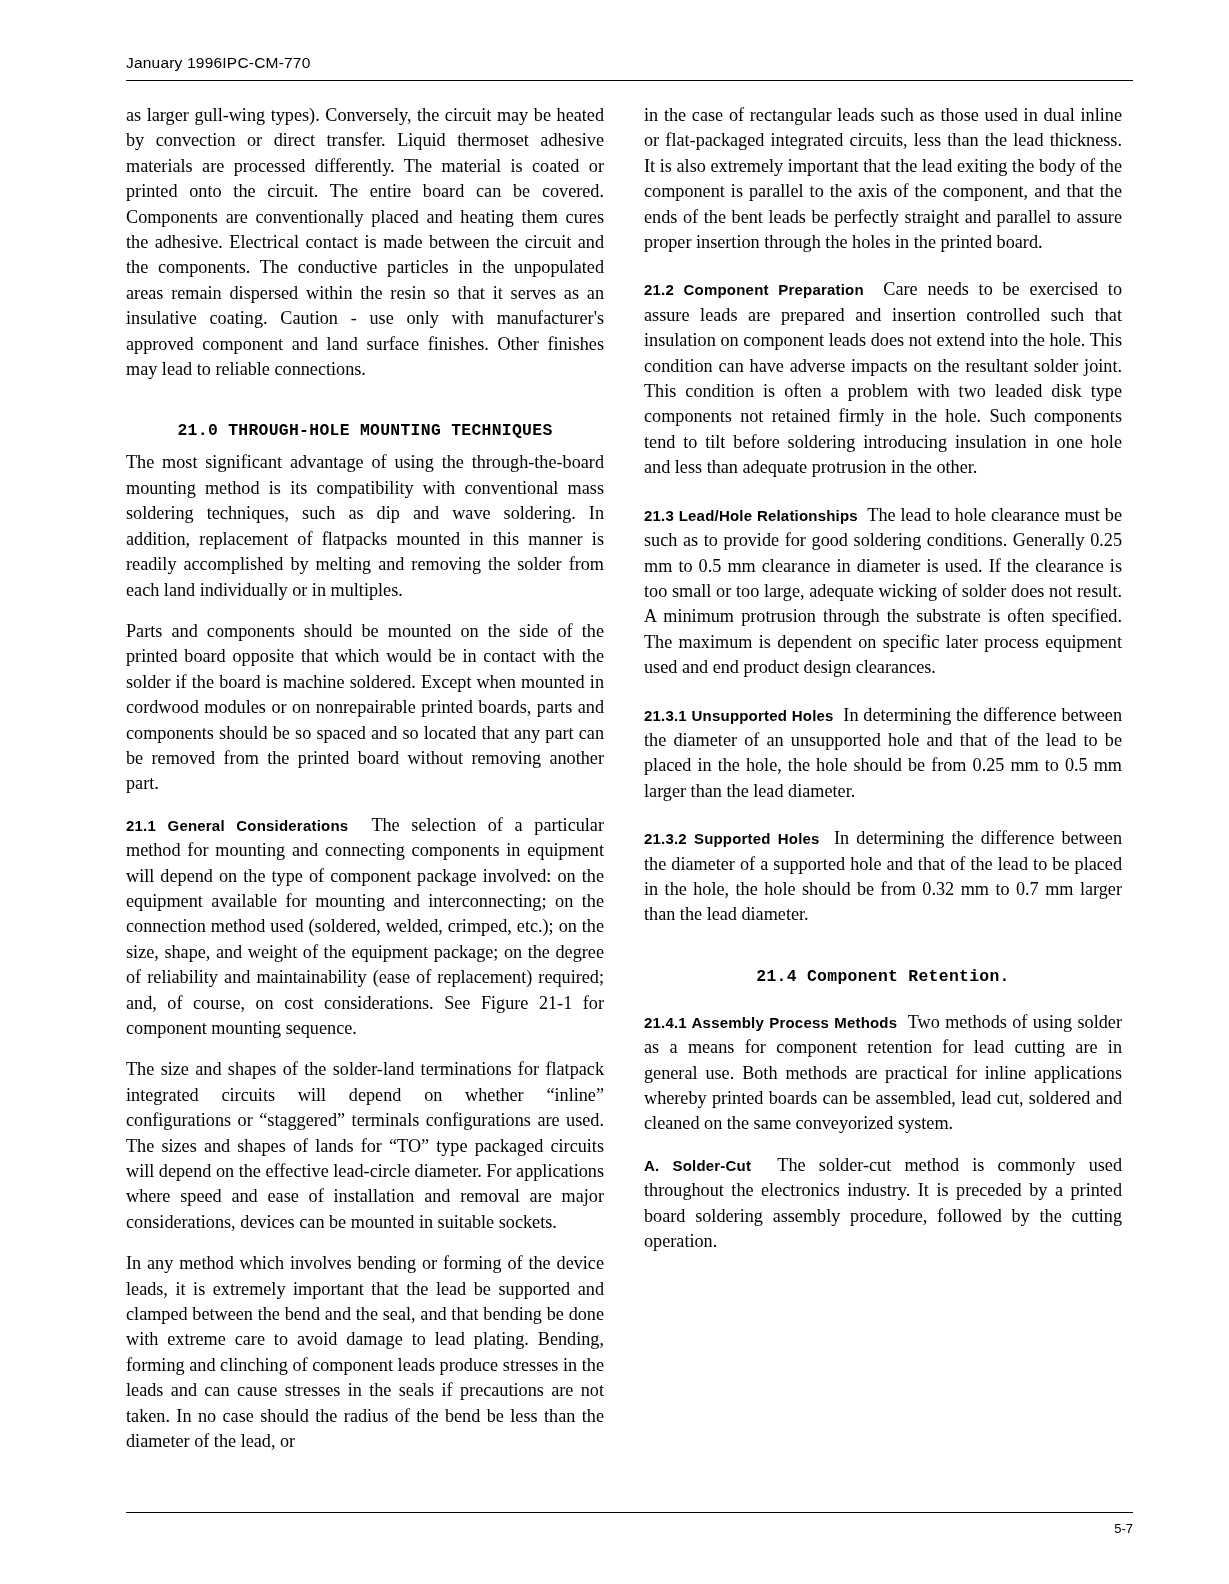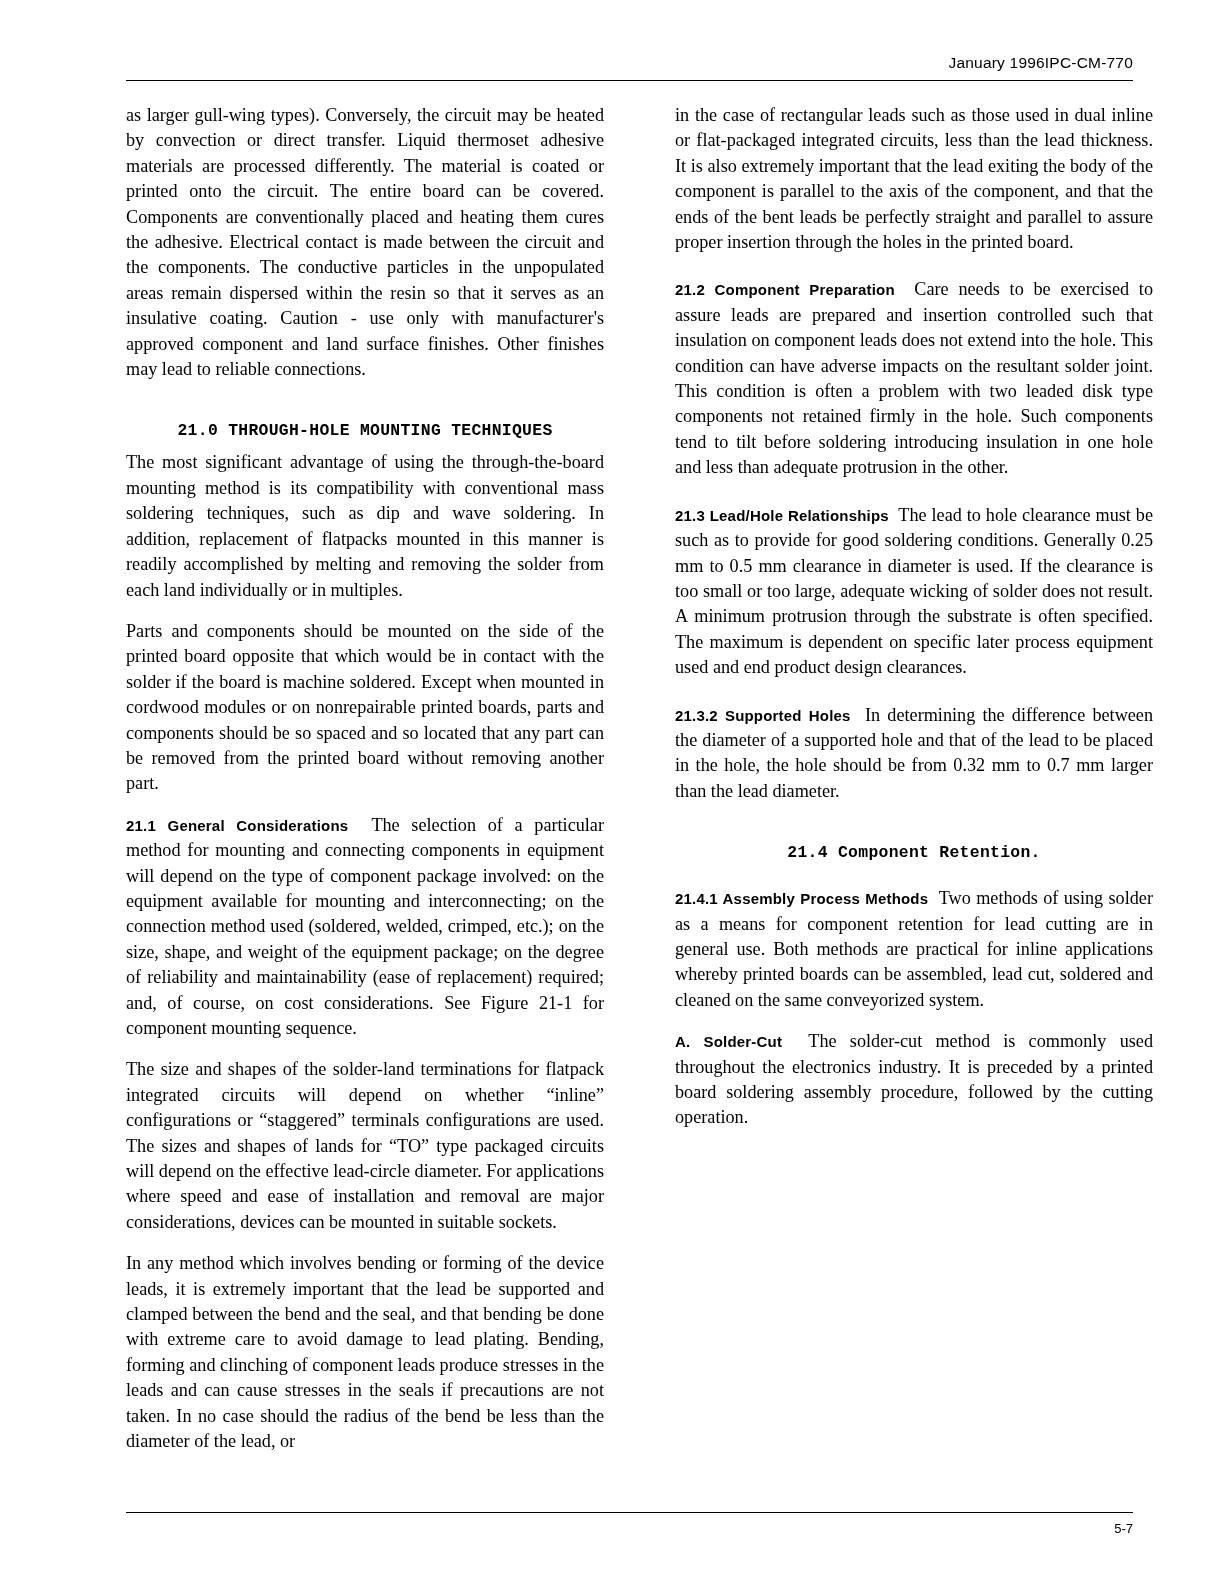--- a/index.html
+++ b/index.html
@@ -12,35 +12,35 @@
     height: 1584px;
     box-sizing: border-box;
     position: relative;
     background: #ffffff;
     font-family: "Liberation Serif", serif;
     color: #000000;
     padding: 54px 96px 40px 126px;
   }
   .header {
     display: flex;
-    justify-content: flex-end;
+    justify-content: flex-start;
     align-items: baseline;
     font-family: "Liberation Sans", sans-serif;
     font-size: 15.5px;
     letter-spacing: 0.2px;
     padding-bottom: 8px;
     border-bottom: 1.6px solid #000;
     margin-bottom: 0;
   }
   .header .left { font-weight: 400; }
   .header .right { font-weight: 400; }
 
   .columns {
     display: flex;
-    gap: 71px;
+    gap: 40px;
     margin-top: 22px;
   }
   .col {
     width: 478px;
     flex: 0 0 478px;
   }
   p {
     margin: 0 0 16px 0;
     font-size: 18.2px;
     line-height: 25.4px;
@@ -105,20 +105,21 @@
     </div>
 
     <div class="col">
       <p>in the case of rectangular leads such as those used in dual inline or flat-packaged integrated circuits, less than the lead thickness. It is also extremely important that the lead exiting the body of the component is parallel to the axis of the component, and that the ends of the bent leads be perfectly straight and parallel to assure proper insertion through the holes in the printed board.</p>
 
       <p class="sec-space"><span class="run-in">21.2  Component Preparation</span>&nbsp; <span>Care needs to be exercised to assure leads are prepared and insertion controlled such that insulation on component leads does not extend into the hole. This condition can have adverse impacts on the resultant solder joint. This condition is often a problem with two leaded disk type components not retained firmly in the hole. Such components tend to tilt before soldering introducing insulation in one hole and less than adequate protrusion in the other.</span></p>
 
       <p class="sec-space"><span class="run-in">21.3  Lead/Hole Relationships</span>&nbsp; <span>The lead to hole clearance must be such as to provide for good soldering conditions. Generally 0.25 mm to 0.5 mm clearance in diameter is used. If the clearance is too small or too large, adequate wicking of solder does not result. A minimum protrusion through the substrate is often specified. The maximum is dependent on specific later process equipment used and end product design clearances.</span></p>
 
 
+      <p class="sec-space"><span class="run-in">21.3.1  Unsupported Holes</span>&nbsp; <span>In determining the difference between the diameter of an unsupported hole and that of the lead to be placed in the hole, the hole should be from 0.25 mm to 0.5 mm larger than the lead diameter.</span></p>
 
       <p class="sec-space"><span class="run-in">21.3.2  Supported Holes</span>&nbsp; <span>In determining the difference between the diameter of a supported hole and that of the lead to be placed in the hole, the hole should be from 0.32 mm to 0.7 mm larger than the lead diameter.</span></p>
 
       <div class="heading">21.4  Component Retention.</div>
 
       <p class="sec-space"><span class="run-in">21.4.1  Assembly Process Methods</span>&nbsp; <span>Two methods of using solder as a means for component retention for lead cutting are in general use. Both methods are practical for inline applications whereby printed boards can be assembled, lead cut, soldered and cleaned on the same conveyorized system.</span></p>
 
       <p><span class="run-in">A.  Solder-Cut</span>&nbsp; <span>The solder-cut method is commonly used throughout the electronics industry. It is preceded by a printed board soldering assembly procedure, followed by the cutting operation.</span></p>
     </div>
 

